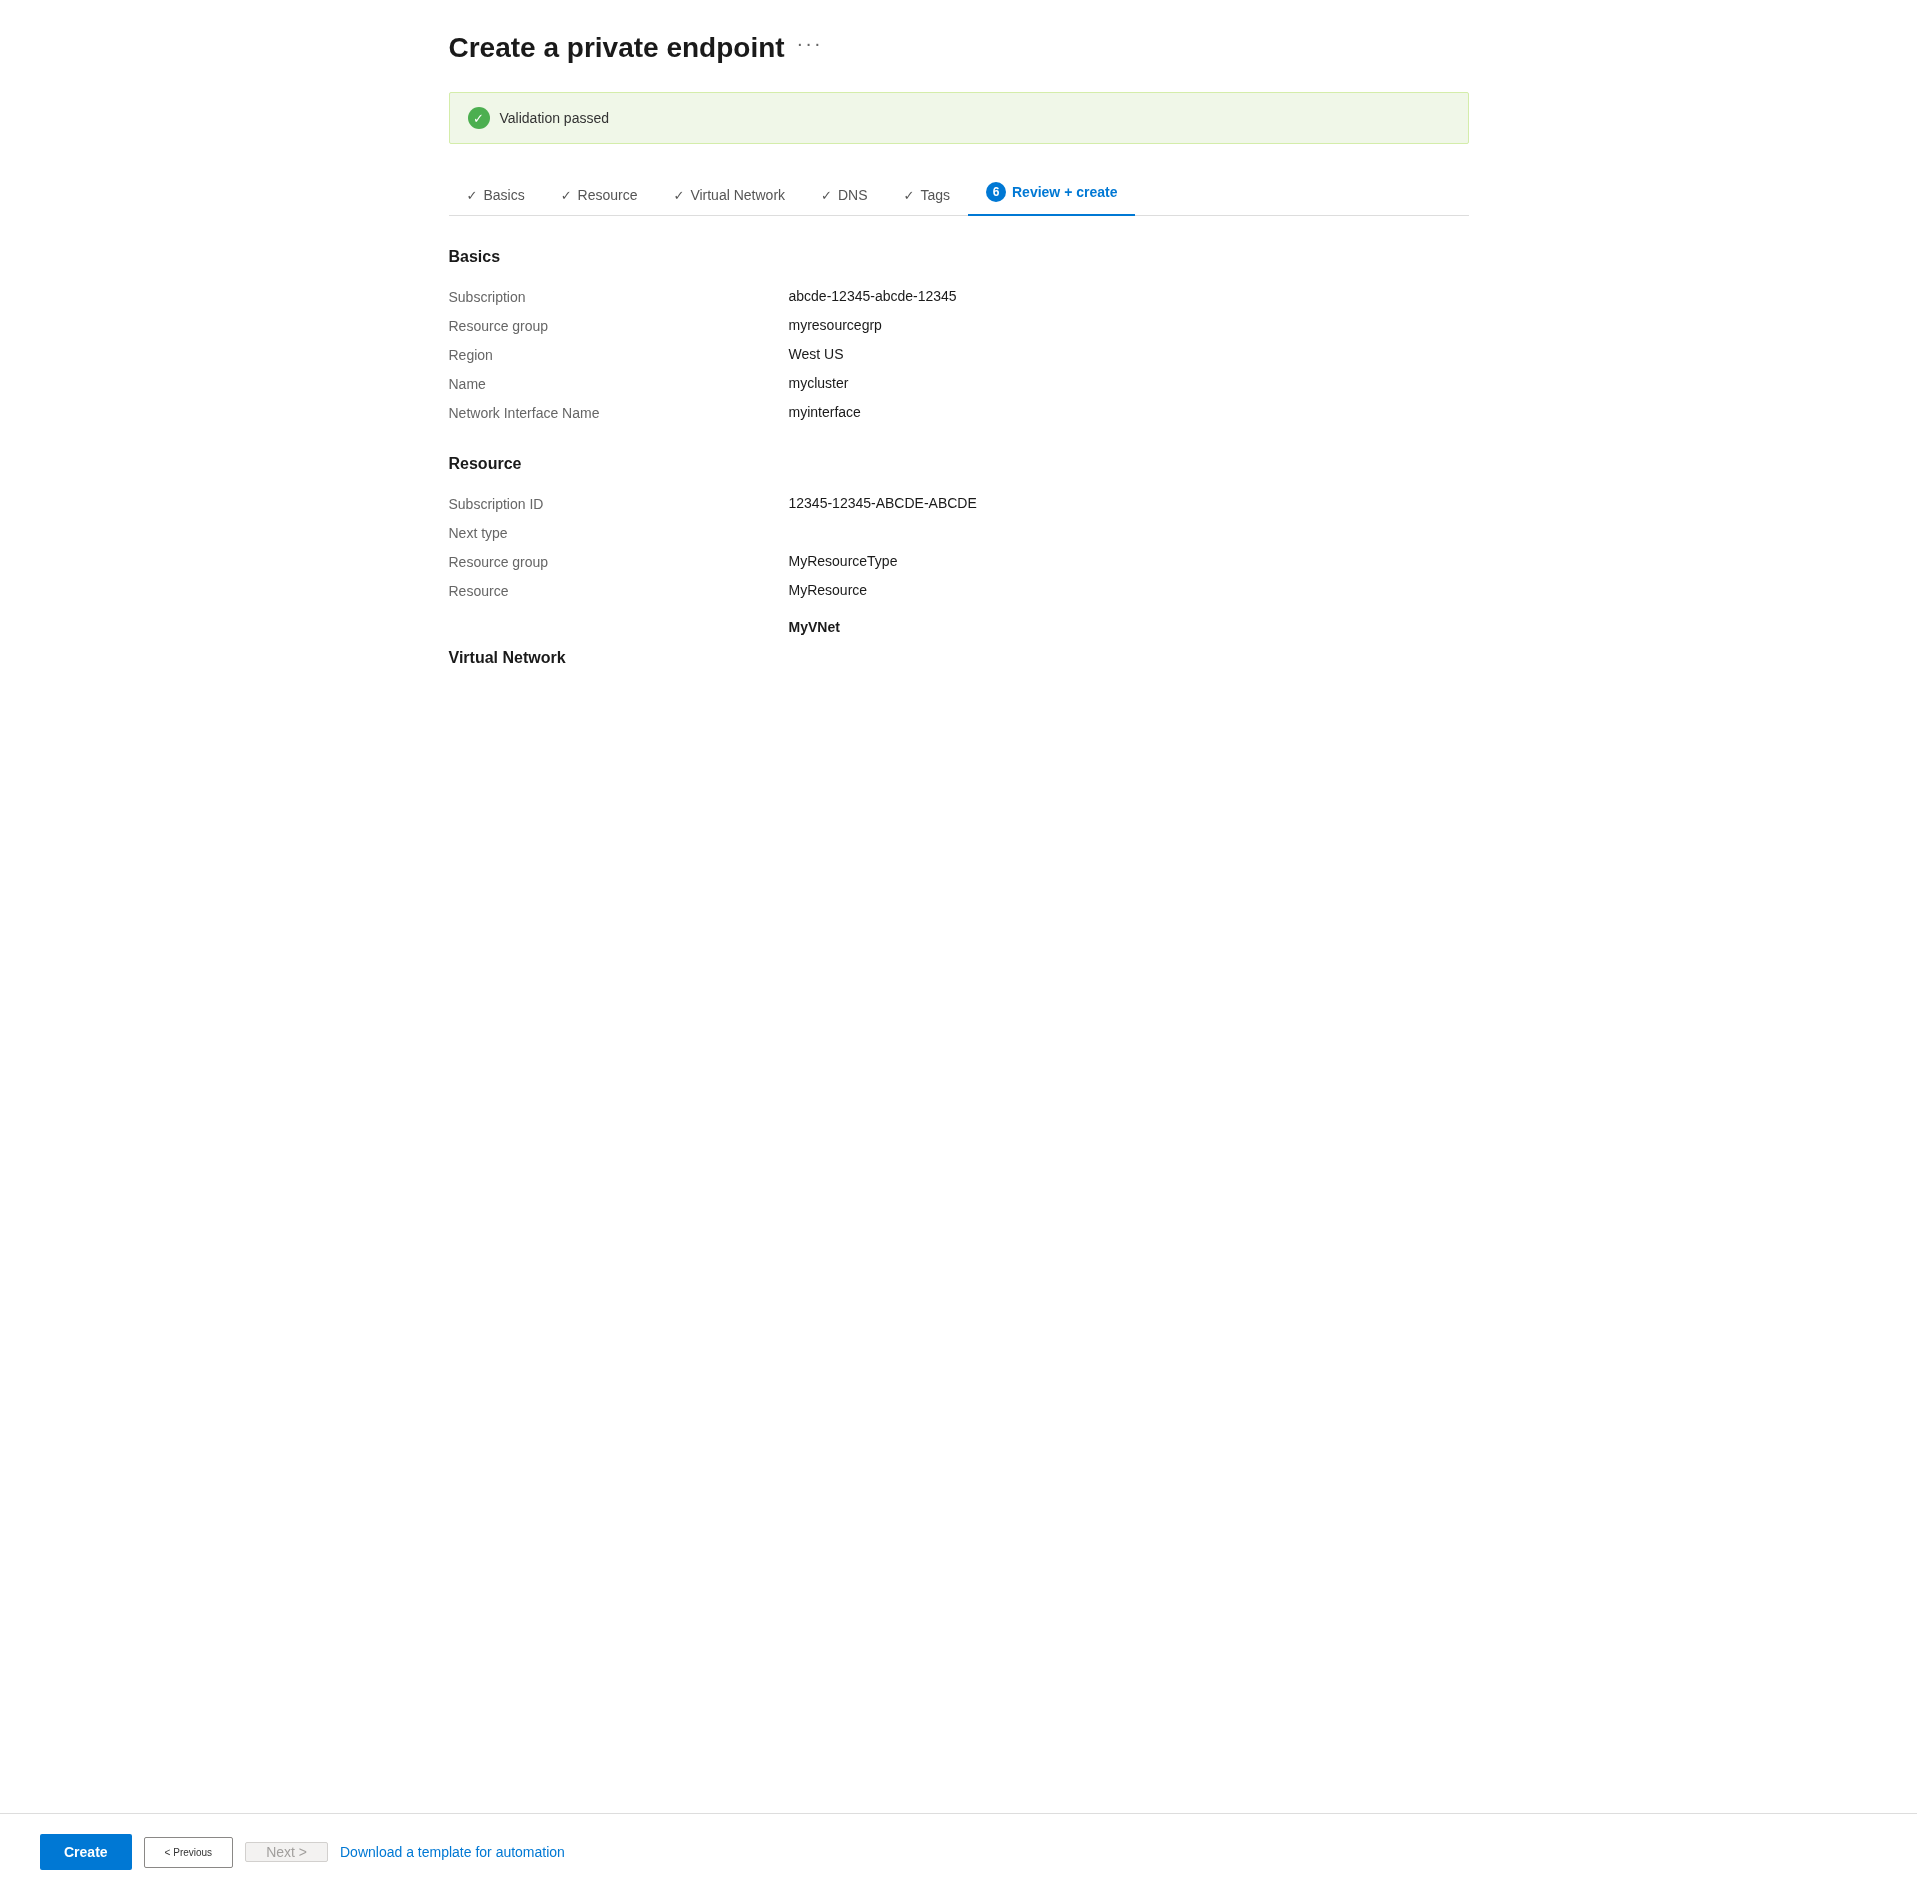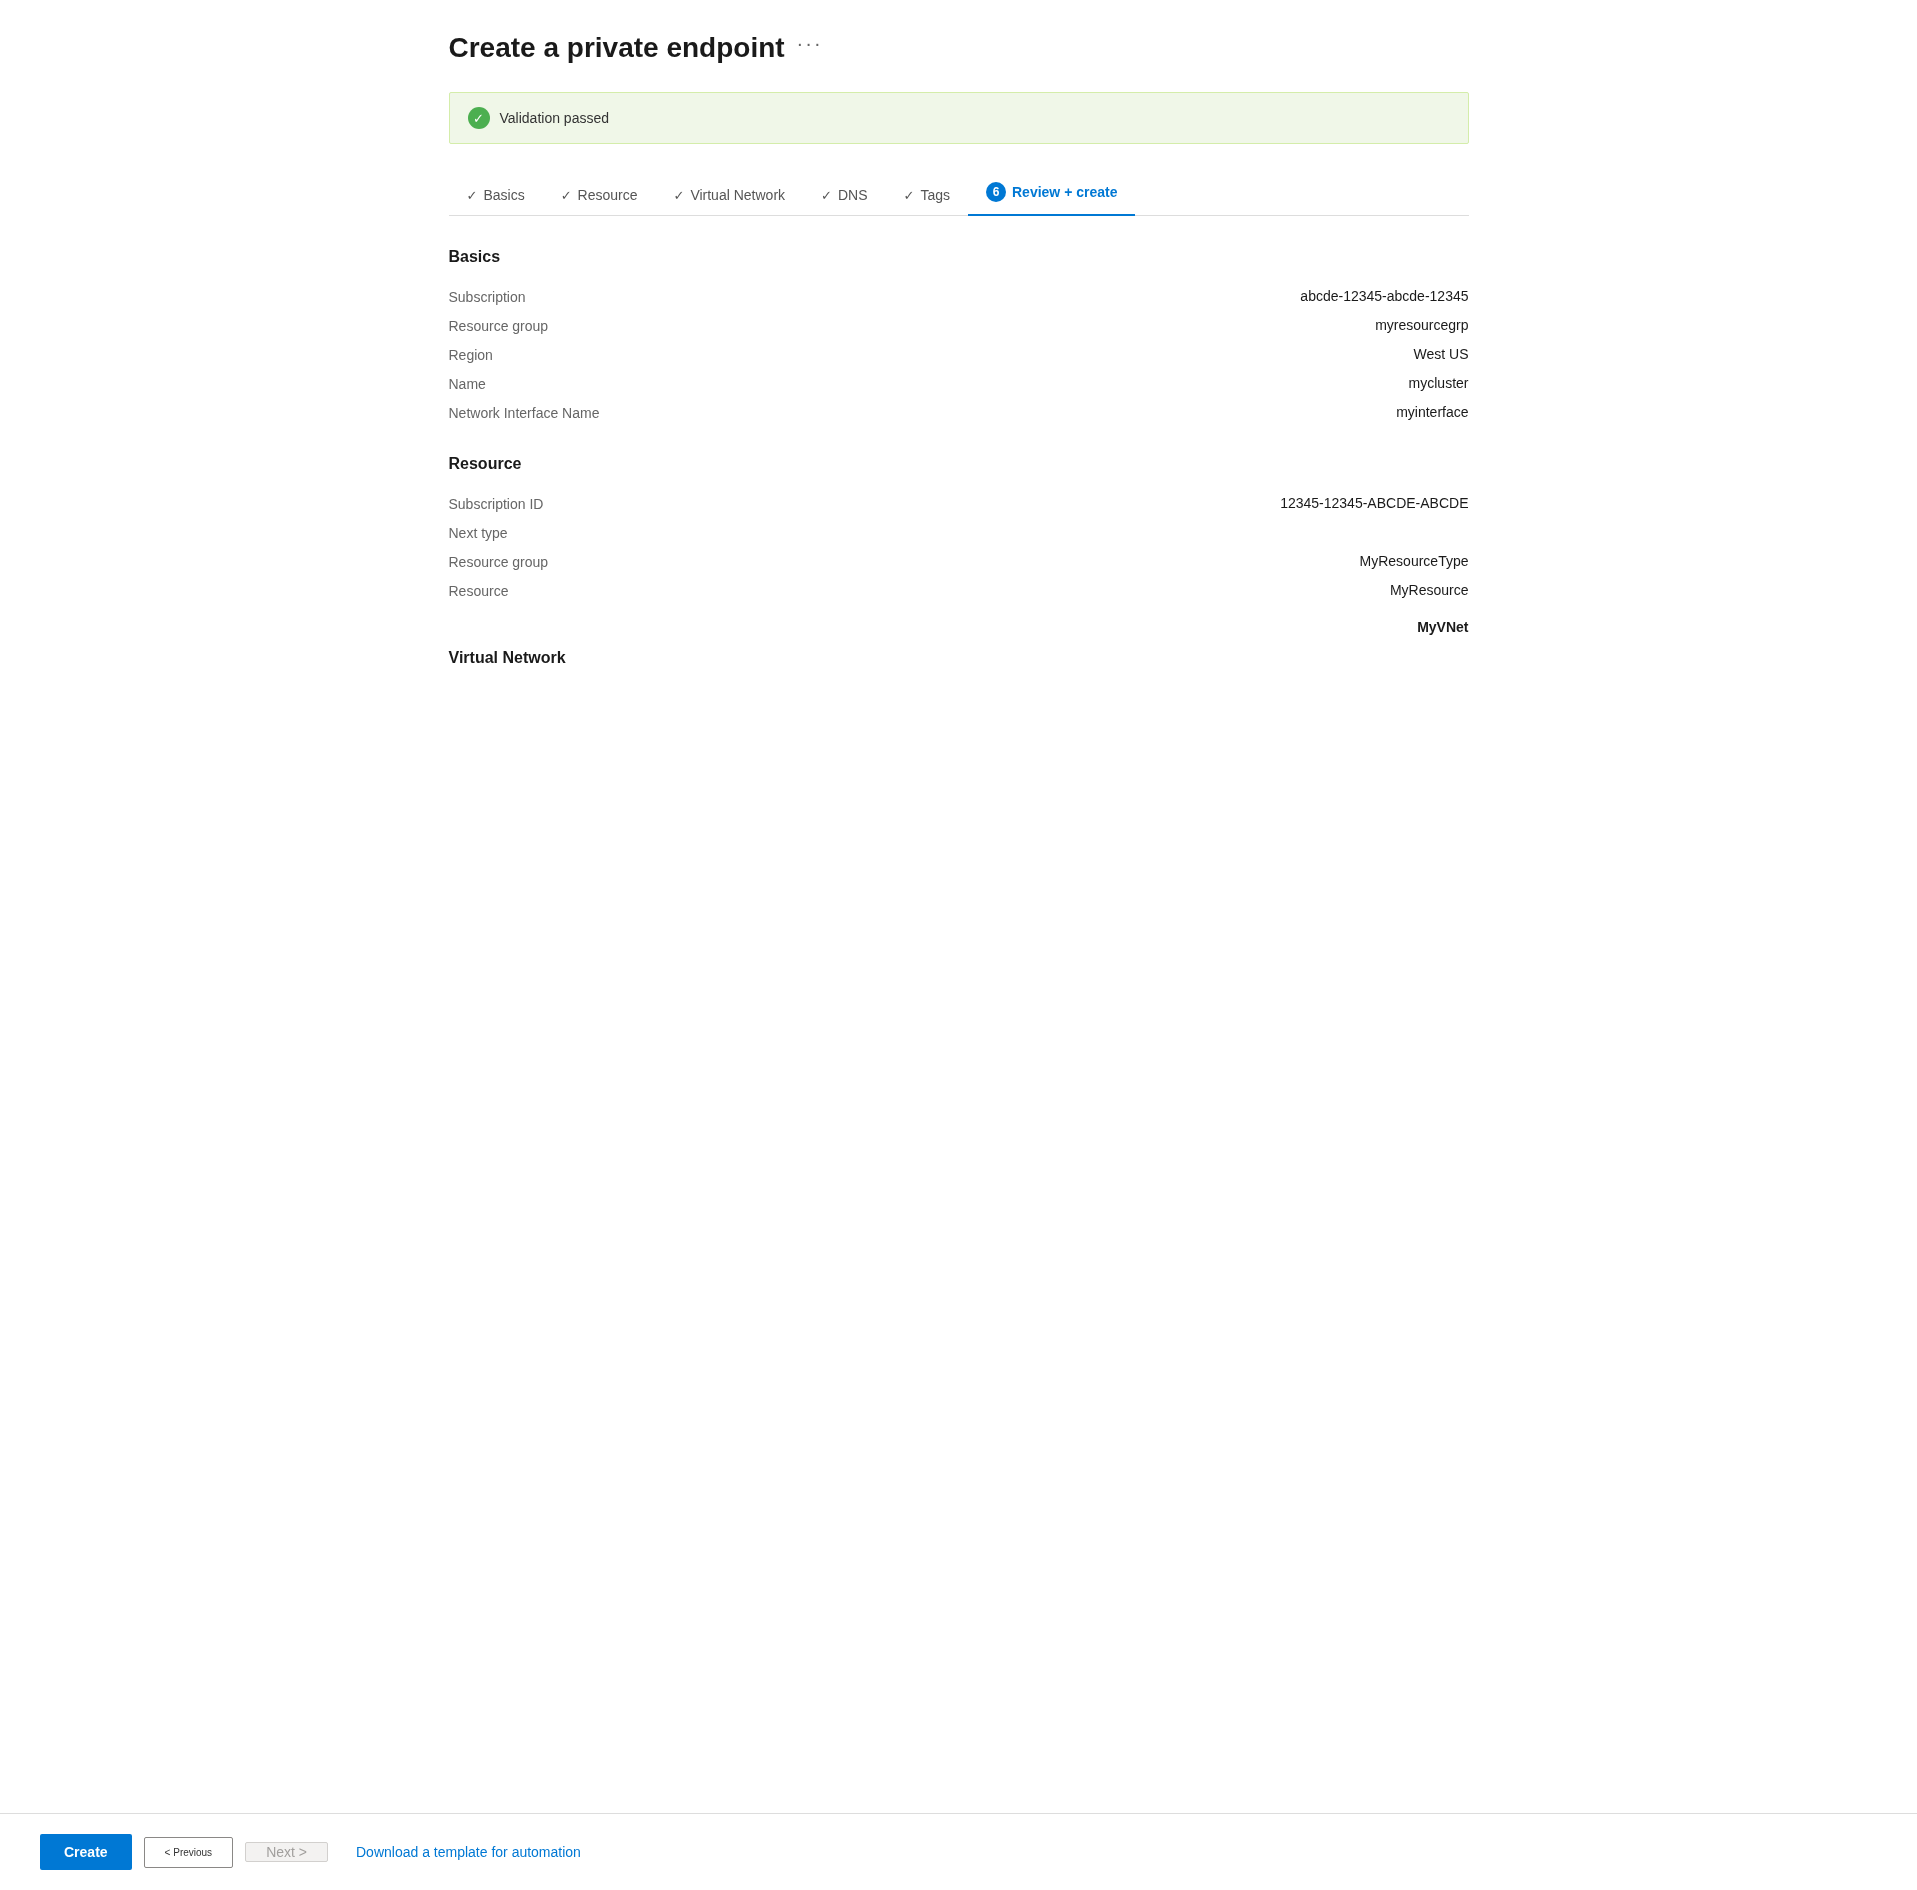--- a/index.html
+++ b/index.html
@@ -123,21 +123,20 @@
       font-weight: 700;
       color: #1a1a1a;
       margin-bottom: 16px;
       margin-top: 8px;
     }
 
     .field-row {
       display: flex;
       align-items: flex-start;
       padding: 6px 0;
-      justify-content: space-between;
     }
 
     .field-label {
       width: 340px;
       color: #666;
       font-size: 14px;
       flex-shrink: 0;
       padding-top: 1px;
     }
 
@@ -194,21 +193,21 @@
       font-size: 14px;
       cursor: not-allowed;
       border-radius: 2px;
     }
 
     .download-link {
       color: #0078d4;
       font-size: 14px;
       cursor: pointer;
       text-decoration: none;
-      margin-left: 16px;
+      margin-left: 0;
     }
 
     .vnet-row {
       margin-top: 8px;
       font-weight: bold;
     }
   </style>
 </head>
 <body>
 

